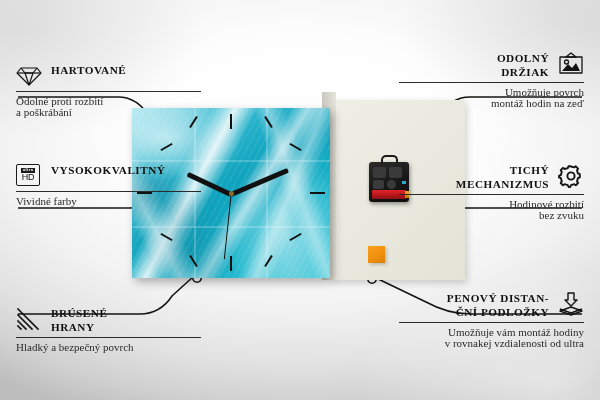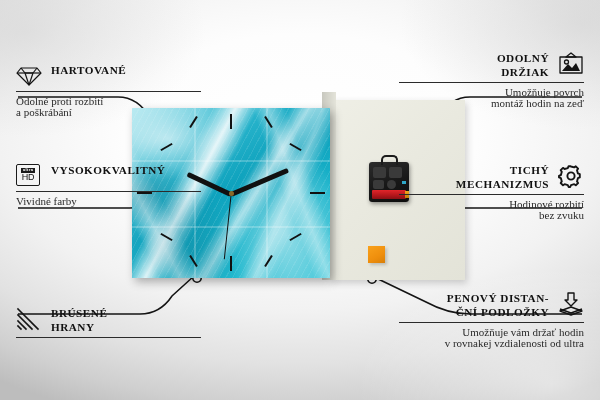--- a/index.html
+++ b/index.html
@@ -284,20 +284,21 @@
             <path d="M2 14 L10 22"></path>
             <path d="M2 19 L5 22"></path>
         </g>
       </svg>
       <div>
         <div class="co-title">BRÚSENÉ</div>
         <div class="co-title">HRANY</div>
       </div>
     </div>
     <div class="co-rule"></div>
+    <div class="co-sub">Hladký a bezpečný povrch</div>
     <div class="co-sub"></div>
   </div>
 
   <div class="callout right" style="left:399px; top:52px;">
     <div class="co-head">
       <svg class="co-icon" viewBox="0 0 26 24">
         <g fill="none" stroke="#141414" stroke-width="1.3" stroke-linejoin="round">
           <path d="M13 1 L8 5 H18 Z"></path>
           <rect x="2" y="5" width="22" height="16"></rect>
           <path d="M4 19 L10 12 L14 16 L18 11 L22 19 Z" fill="#141414" stroke="none"></path>
@@ -340,16 +341,16 @@
           <path d="M13 15 L2 19 L13 23 L24 19 Z"></path>
           <path d="M2 17 L13 21 L24 17"></path>
         </g>
       </svg>
       <div>
         <div class="co-title">PENOVÝ DISTAN-</div>
         <div class="co-title">ČNÍ PODLOŽKY</div>
       </div>
     </div>
     <div class="co-rule"></div>
-    <div class="co-sub">Umožňuje vám držať hodin</div>
+    <div class="co-sub">Umožňuje vám montáž hodiny</div>
     <div class="co-sub">v rovnakej vzdialenosti od ultra</div>
   </div>
 </div>
 
 </body></html>

